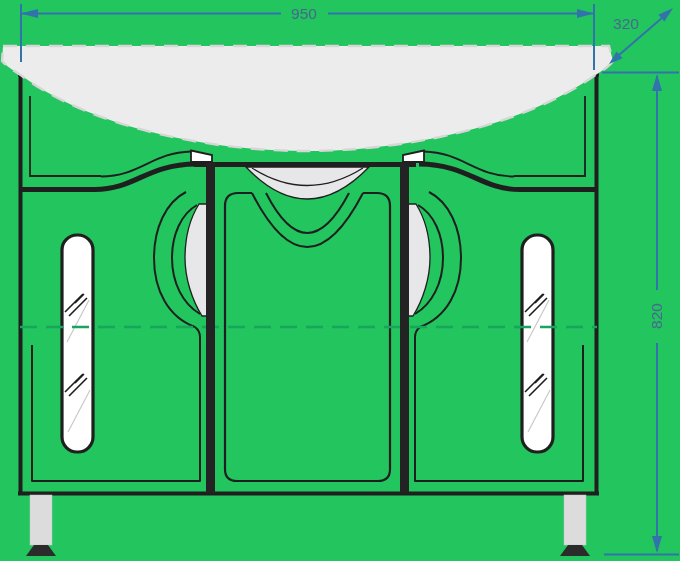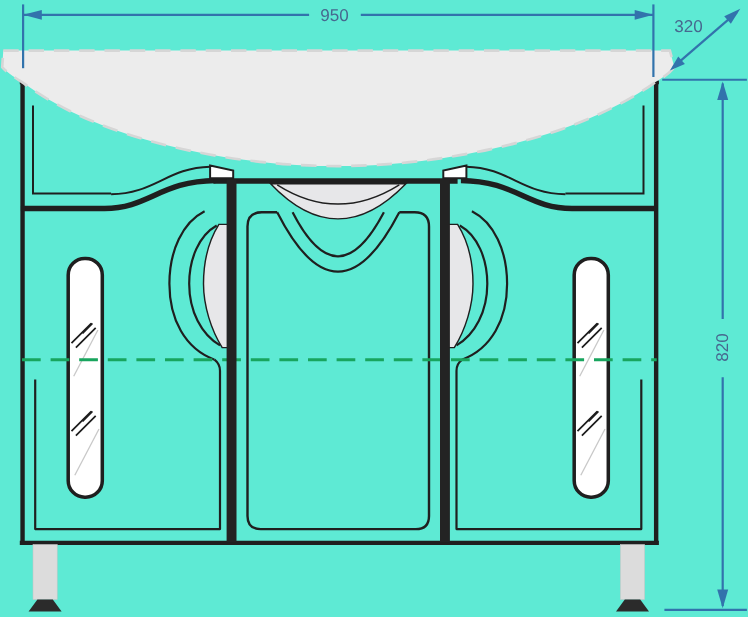--- a/index.html
+++ b/index.html
@@ -1,19 +1,19 @@
 <!DOCTYPE html>
 <html><head>
 <meta charset="utf-8">
 <style>
   html,body{margin:0;padding:0;background:#ffffff;}
   .canvas{
     position:relative;
     width:680px;height:561px;
-    background:#5eead4;
+    background:#22c55e;
     overflow:hidden;
     font-family:"Liberation Sans", sans-serif;
   }
   svg{display:block;}
   text{font-family:"Liberation Sans", sans-serif;}
 </style>
 </head>
 <body>
 
 <div class="canvas">

